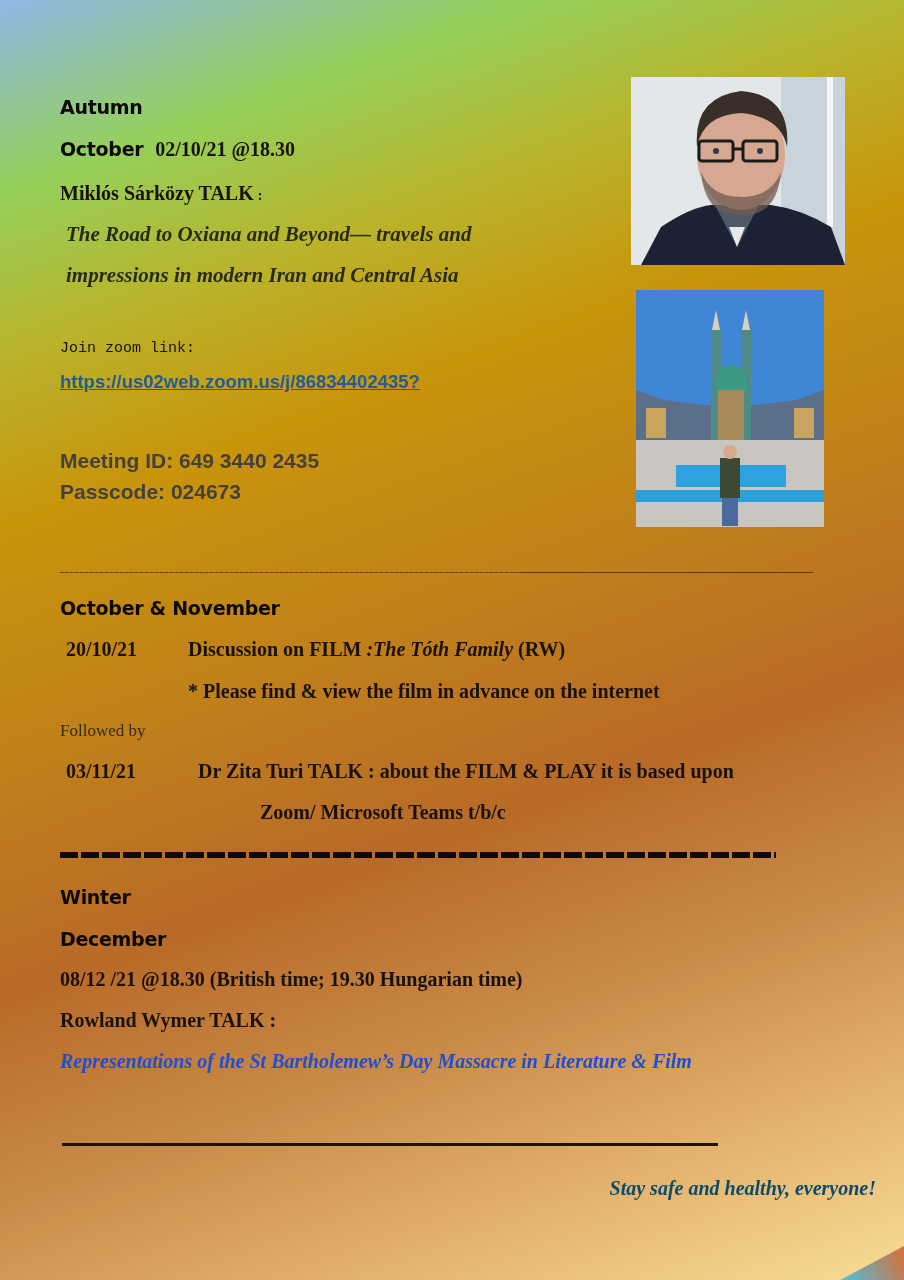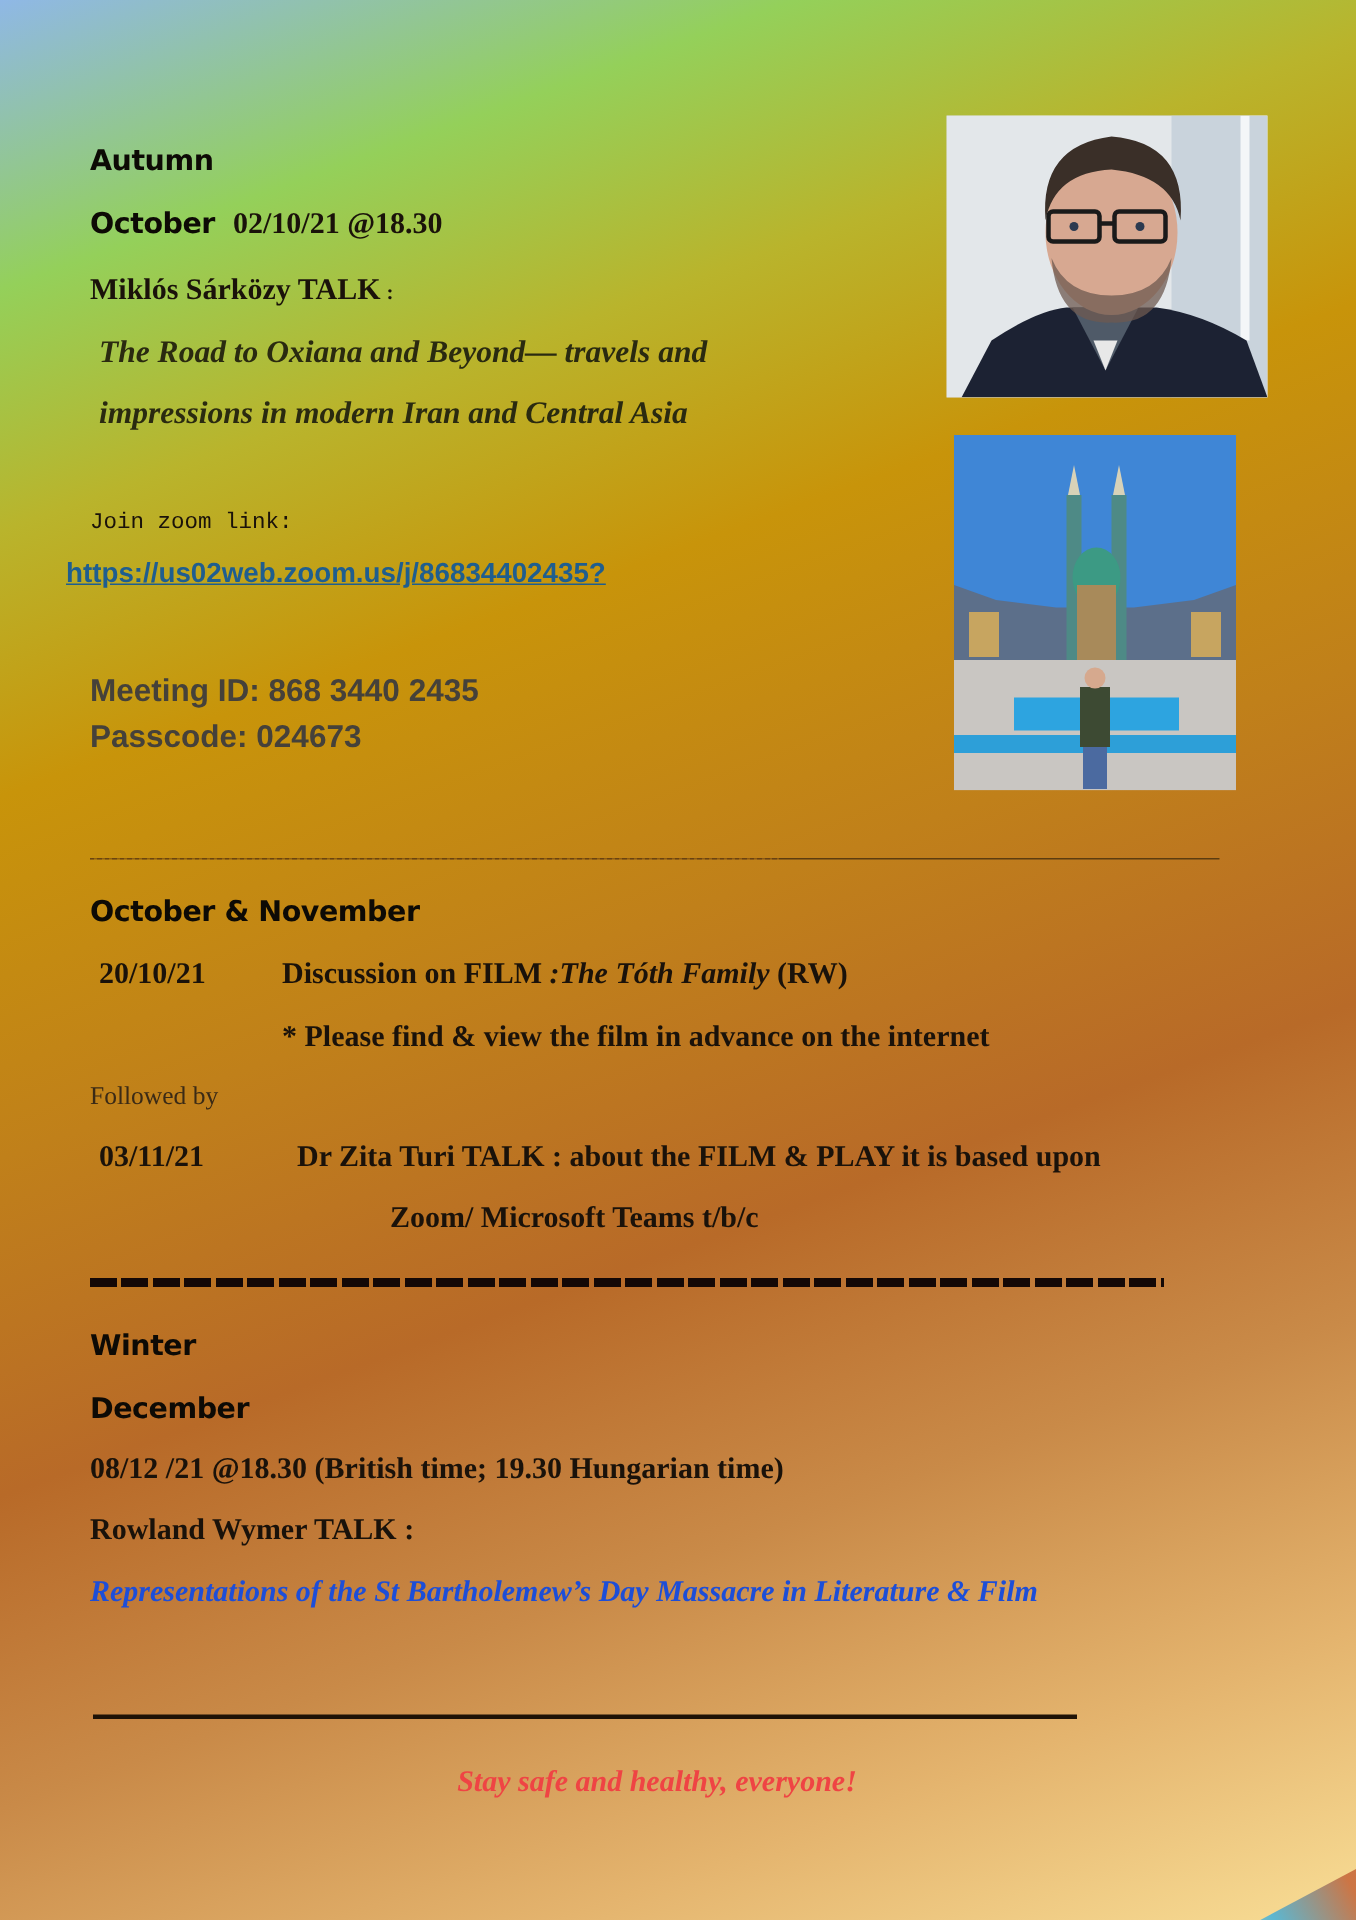--- a/index.html
+++ b/index.html
@@ -45,26 +45,26 @@
 <div class="abs" style="left:60px; top:182px; white-space:nowrap;">
   <span class="serif-bold">Miklós Sárközy TALK</span>
   <span class="serif-bold" style="font-size:14px;">:</span>
 </div>
 
 <div class="abs serif-bi" style="left:66px; top:222px; white-space:nowrap;">The Road to Oxiana  and Beyond— travels and</div>
 <div class="abs serif-bi" style="left:66px; top:263px; white-space:nowrap;">impressions in modern Iran  and Central Asia</div>
 
 <div class="abs serif" style="left:60px; top:340px; font-size:15px;font-family:Liberation Mono, monospace;">Join zoom link:</div>
 
-<a class="abs link" style="left:44px; top:369px; white-space:nowrap;">
+<a class="abs link" style="left:60px; top:369px; white-space:nowrap;">
   <span>https://us02web.zoom.us/j/86834402435?</span><br>
 </a>
 
 <div class="abs meeting" style="left:60px; top:445px; white-space:nowrap;">
-  <div>Meeting ID: 868 3440 2435</div>
+  <div>Meeting ID: 649 3440 2435</div>
   <div>Passcode: 024673</div>
 </div>
 
 <div class="photo" style="left:631px; top:77px; width:214px; height:188px; background: linear-gradient(90deg, #d9dde2 0%, #eef0f2 30%, #cfd6dc 70%, #e6ebef 100%);" title="Portrait of Miklós Sárközy">
   <svg width="214" height="188" viewBox="0 0 214 188">
     <rect x="0" y="0" width="214" height="188" fill="#e3e7ea"></rect>
     <rect x="150" y="0" width="64" height="188" fill="#c9d3dc"></rect>
     <rect x="196" y="0" width="6" height="150" fill="#f4f6f8"></rect>
     <path d="M10 188 L30 150 Q60 130 80 128 L140 128 Q170 132 200 150 L214 188 Z" fill="#1c2233"></path>
     <path d="M84 128 L106 170 L128 128 Z" fill="#4f5a68"></path>
@@ -124,13 +124,13 @@
 
 <div class="abs sans-bold" style="left:60px; top:886px;">Winter</div>
 <div class="abs sans-bold" style="left:60px; top:928px;">December</div>
 
 <div class="abs serif-bold" style="left:60px; top:968px; white-space:nowrap;">08/12 /21  @18.30 (British time; 19.30 Hungarian time)</div>
 <div class="abs serif-bold" style="left:60px; top:1009px; white-space:nowrap;">Rowland Wymer   TALK  :</div>
 <div class="abs serif-bi" style="left:60px; top:1050px; white-space:nowrap; font-size:20px; color:#1d4ed8;">Representations of the St Bartholemew’s Day Massacre in Literature &amp; Film</div>
 
 <div class="divider3"></div>
 
-<div class="abs serif-bi" style="left:0; width:876px; top:1177px; text-align:center; font-size:20px; color:#ef4444;">Stay safe and healthy, everyone!</div>
+<div class="abs serif-bi" style="left:0; width:876px; top:1177px; text-align:right; font-size:20px; color:#0c4a6e;">Stay safe and healthy, everyone!</div>
 
 </body></html>

